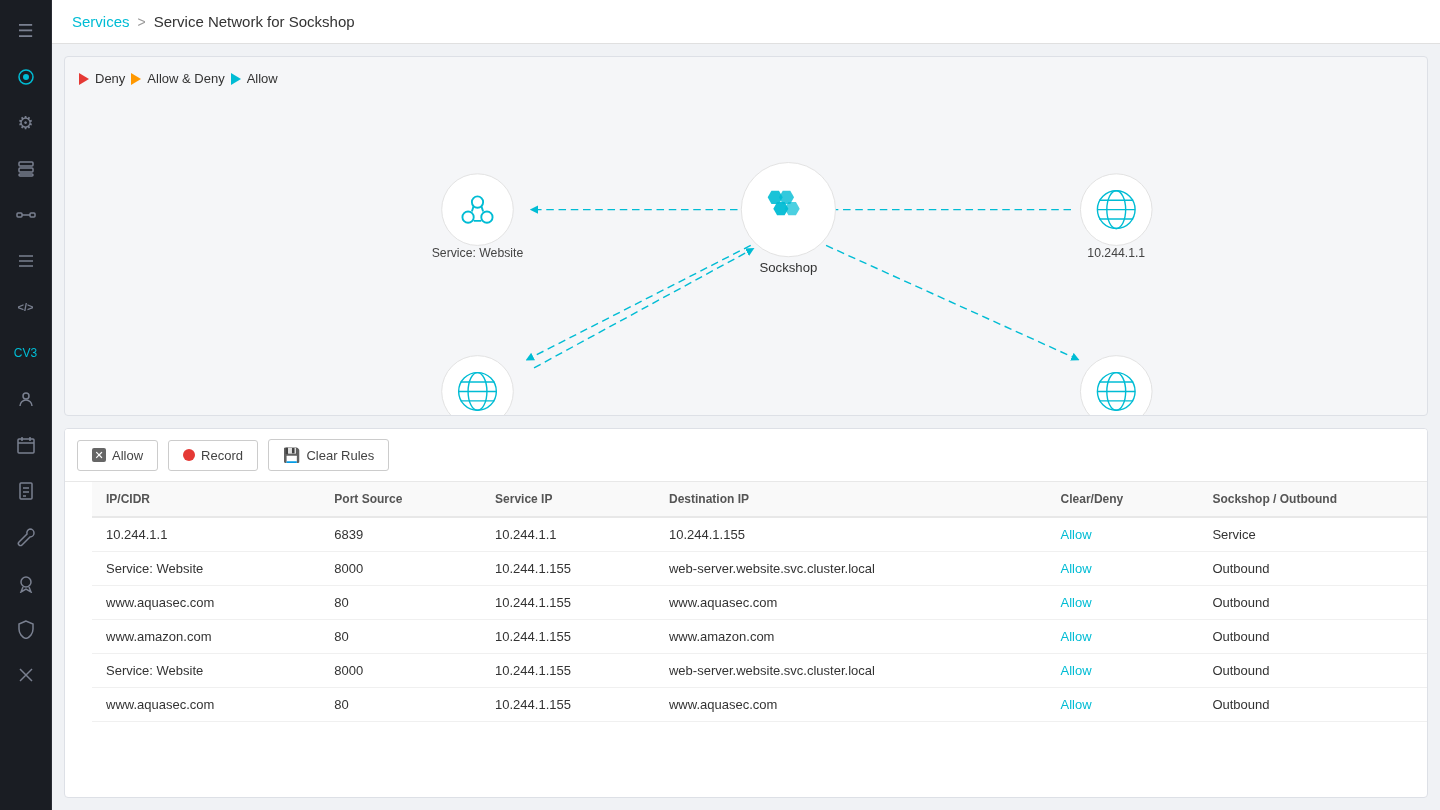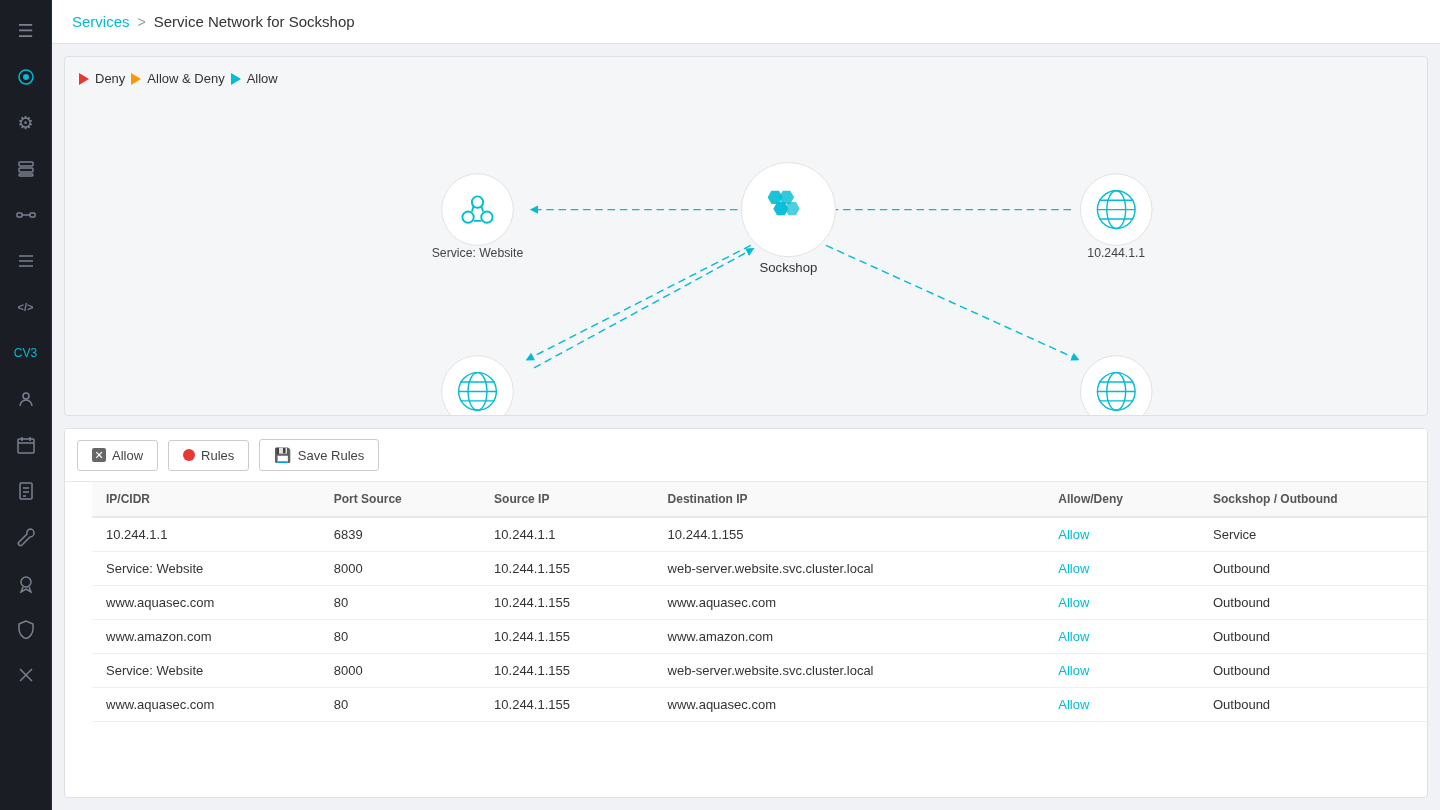--- a/index.html
+++ b/index.html
@@ -394,37 +394,37 @@
     </div>
 
     <div class="bottom-area">
       <div class="action-bar">
         <button class="btn btn-clear">
           <span class="btn-icon-x">✕</span>
           <span>Allow</span>
         </button>
         <button class="btn btn-record">
           <span class="btn-icon-record"></span>
-          <span>Rules</span>
+          <span>Record</span>
         </button>
         <button class="btn btn-save">
           <span style="font-size:14px;">💾</span>
-          <span>Save Rules</span>
+          <span>Clear Rules</span>
         </button>
       </div>
 
       <div class="table-container">
         <table>
           <thead>
             <tr>
               <th>IP/CIDR</th>
               <th>Port Source</th>
-              <th>Source IP</th>
+              <th>Service IP</th>
               <th>Destination IP</th>
-              <th>Allow/Deny</th>
+              <th>Clear/Deny</th>
               <th>Sockshop / Outbound</th>
             </tr>
           </thead>
           <tbody id="table-body">
           <tr>
                 <td>10.244.1.1</td>
                 <td>6839</td>
                 <td>10.244.1.1</td>
                 <td>10.244.1.155</td>
                 <td><a class="allow-link">Allow</a></td>

